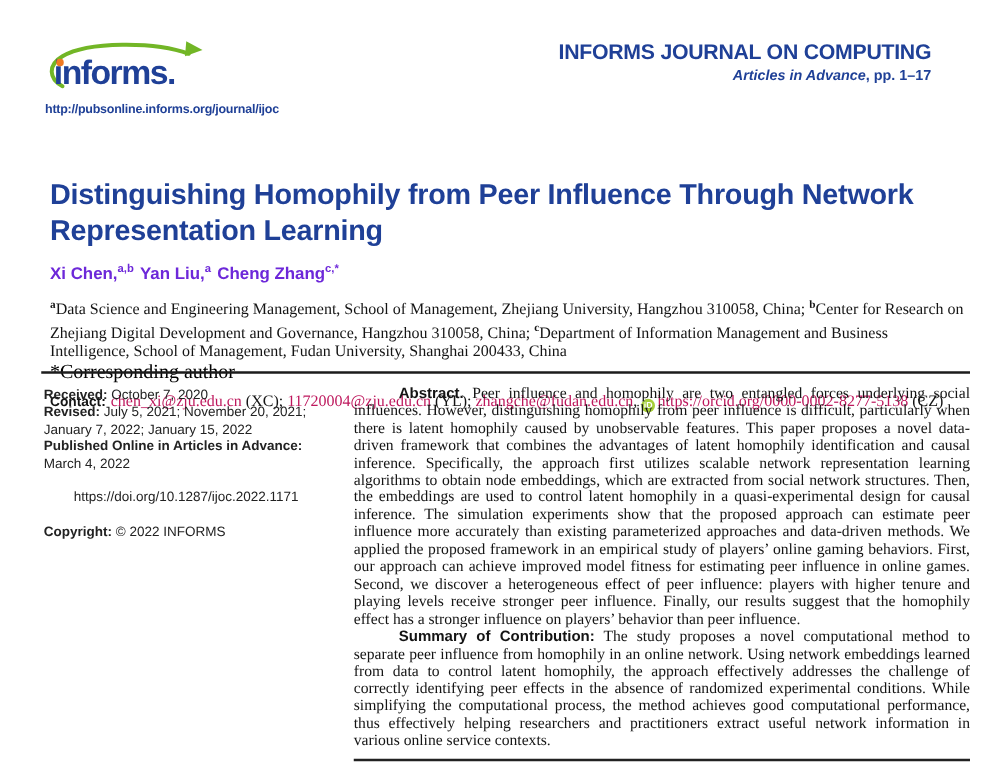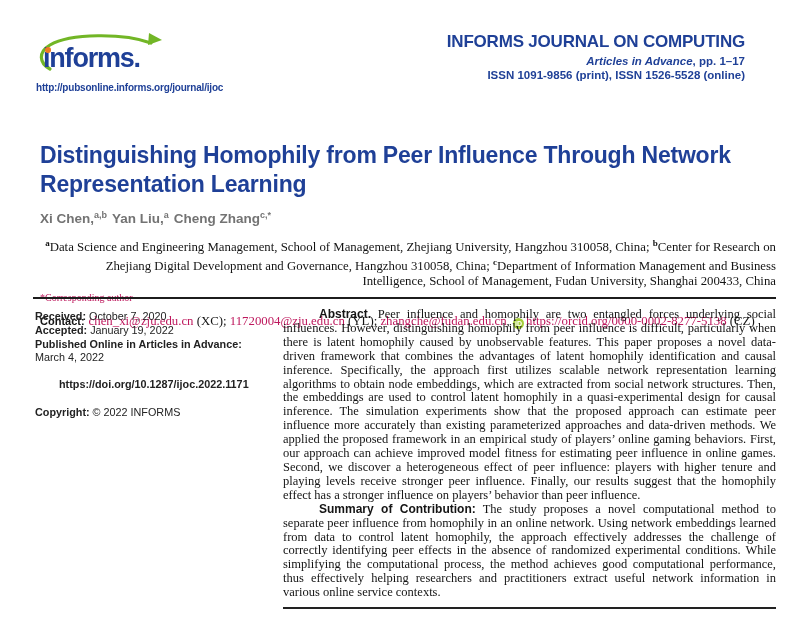--- a/index.html
+++ b/index.html
@@ -20,47 +20,47 @@
   .journal-info{text-align:right;color:#1f4097;}
   .journal-name{font-size:17px;font-weight:bold;letter-spacing:-0.2px;}
   .issue-line{margin-top:3px;font-size:11.5px;font-weight:bold;}
   .issue-line .it{font-style:italic;}
   .issn-line{margin-top:2px;font-size:11.5px;font-weight:bold;}
 
   
   .titleblock{position:absolute;left:40px;top:141px;width:736px;}
   .paper-title{margin:0;font-size:23px;font-weight:bold;line-height:28.5px;
                color:#1f4097;letter-spacing:-0.2px;}
-  .authors{margin-top:11px;font-size:13.5px;font-weight:bold;color:#737373;}
+  .authors{margin-top:11px;font-size:13.5px;font-weight:bold;color:#6d28d9;}
   .authors .author{margin-right:5px;}
   .authors sup{font-size:9px;font-weight:bold;}
   .affiliations{margin-top:10px;font-family:"Liberation Serif",serif;font-size:12.8px;
-                line-height:15.2px;color:#141414;text-align:right;}
+                line-height:15.2px;color:#141414;}
   .affiliations sup{font-size:9px;font-weight:bold;}
-  .corresponding{font-family:"Liberation Serif",serif;font-size:10px;color:#be185d;
+  .corresponding{font-family:"Liberation Serif",serif;font-size:16px;color:#000000;
                  line-height:15.2px;}
   .contact{margin-top:9px;font-family:"Liberation Serif",serif;font-size:12.8px;color:#141414;}
   .contact-label{font-family:"Liberation Sans",sans-serif;font-weight:bold;font-size:11px;
                  margin-right:4px;}
   .link{color:#be185d;}
   .orcid{display:inline-block;width:11px;height:11px;border-radius:50%;background:#a6ce39;
          color:#ffffff;font-family:"Liberation Sans",sans-serif;font-size:7px;font-weight:bold;
          text-align:center;line-height:11px;vertical-align:-1px;margin-right:2px;}
 
   
   .rule-thick{position:absolute;left:33px;right:23px;top:297px;height:0;border:none;
               border-top:2.6px solid #1c1c1c;margin:0;}
 
   
   .columns{position:absolute;left:35px;top:308px;right:23px;}
   .meta{position:absolute;left:0;top:2px;width:236px;font-size:10.8px;line-height:13.8px;
         color:#222222;}
   .meta p{margin:0;}
   .meta b{font-weight:bold;}
-  .meta-doi{margin-top:13px !important;font-weight:bold;padding-left:24px;}
+  .meta-doi{margin-top:13px !important;font-weight:normal;padding-left:24px;}
   .meta-copy{margin-top:14px !important;}
 
   .abstract{position:absolute;left:248px;top:0;width:493px;
             font-family:"Liberation Serif",serif;font-size:12.5px;line-height:13.9px;
             text-align:justify;color:#141414;}
   .abstract p{margin:0;}
   .para-label{font-family:"Liberation Sans",sans-serif;font-weight:bold;font-size:12px;padding-left:36px;}
   .rule-bottom{border:none;border-top:2.2px solid #222222;margin:7px 0 0 0;height:0;}
 </style>
 </head>
@@ -76,41 +76,40 @@
           <polygon points="113,1 126,8 112,13" fill="#72b626"></polygon>
         </svg>
         <span class="logo-text">informs.</span>
         <span class="logo-idot"></span>
       </div>
       <div class="logo-url">http://pubsonline.informs.org/journal/ijoc</div>
     </div>
     <div class="journal-info">
       <div class="journal-name">INFORMS JOURNAL ON COMPUTING</div>
       <div class="issue-line"><span class="it">Articles in Advance</span><span>, pp. 1–17</span></div>
-      <div class="issn-line">ISSN 1091-9856 (print), ISSN 1526-5528 (online)</div>
     </div>
   </header>
 
   <section class="titleblock">
     <h1 class="paper-title"><span>Distinguishing Homophily from Peer Influence Through Network</span><br><span>Representation Learning</span></h1>
 
     <div class="authors"><span class="author"><span>Xi Chen,</span><sup>a,b</sup></span><span class="author"><span>Yan Liu,</span><sup>a</sup></span><span class="author"><span>Cheng Zhang</span><sup>c,*</sup></span></div>
 
     <div class="affiliations"><sup>a</sup><span>Data Science and Engineering Management, School of Management, Zhejiang University, Hangzhou 310058, China; </span><sup>b</sup><span>Center for Research on Zhejiang Digital Development and Governance, Hangzhou 310058, China; </span><sup>c</sup><span>Department of Information Management and Business Intelligence, School of Management, Fudan University, Shanghai 200433, China</span></div>
     <div class="corresponding">*Corresponding author</div>
 
     <div class="contact"><span class="contact-label">Contact:</span><span class="link">chen_xi@zju.edu.cn</span><span> (XC); </span><span class="link">11720004@zju.edu.cn</span><span> (YL); </span><span class="link">zhangche@fudan.edu.cn</span><span>, </span><span class="orcid">iD</span><span class="link">https://orcid.org/0000-0002-8277-5138</span><span> (CZ)</span></div>
   </section>
 
   <hr class="rule-thick">
 
   <section class="columns">
     <aside class="meta">
       <p><b>Received:</b> <span>October 7, 2020</span></p>
-      <p><b>Accepted:</b> <span>January 19, 2022</span></p>
+      <p><b>Revised:</b> <span>July 5, 2021; November 20, 2021; January 7, 2022; January 15, 2022</span></p>
       <p><b>Published Online in Articles in Advance:</b> <span>March 4, 2022</span></p>
       <p class="meta-doi">https://doi.org/10.1287/ijoc.2022.1171</p>
       <p class="meta-copy"><b>Copyright:</b> <span>© 2022 INFORMS</span></p>
     </aside>
 
     <div class="abstract">
       <p><span class="para-label">Abstract.</span> <span>Peer influence and homophily are two entangled forces underlying social influences. However, distinguishing homophily from peer influence is difficult, particularly when there is latent homophily caused by unobservable features. This paper proposes a novel data-driven framework that combines the advantages of latent homophily identification and causal inference. Specifically, the approach first utilizes scalable network representation learning algorithms to obtain node embeddings, which are extracted from social network structures. Then, the embeddings are used to control latent homophily in a quasi-experimental design for causal inference. The simulation experiments show that the proposed approach can estimate peer influence more accurately than existing parameterized approaches and data-driven methods. We applied the proposed framework in an empirical study of players’ online gaming behaviors. First, our approach can achieve improved model fitness for estimating peer influence in online games. Second, we discover a heterogeneous effect of peer influence: players with higher tenure and playing levels receive stronger peer influence. Finally, our results suggest that the homophily effect has a stronger influence on players’ behavior than peer influence.</span></p>
       <p><span class="para-label">Summary of Contribution:</span> <span>The study proposes a novel computational method to separate peer influence from homophily in an online network. Using network embeddings learned from data to control latent homophily, the approach effectively addresses the challenge of correctly identifying peer effects in the absence of randomized experimental conditions. While simplifying the computational process, the method achieves good computational performance, thus effectively helping researchers and practitioners extract useful network information in various online service contexts.</span></p>
       <hr class="rule-bottom">
     </div>

